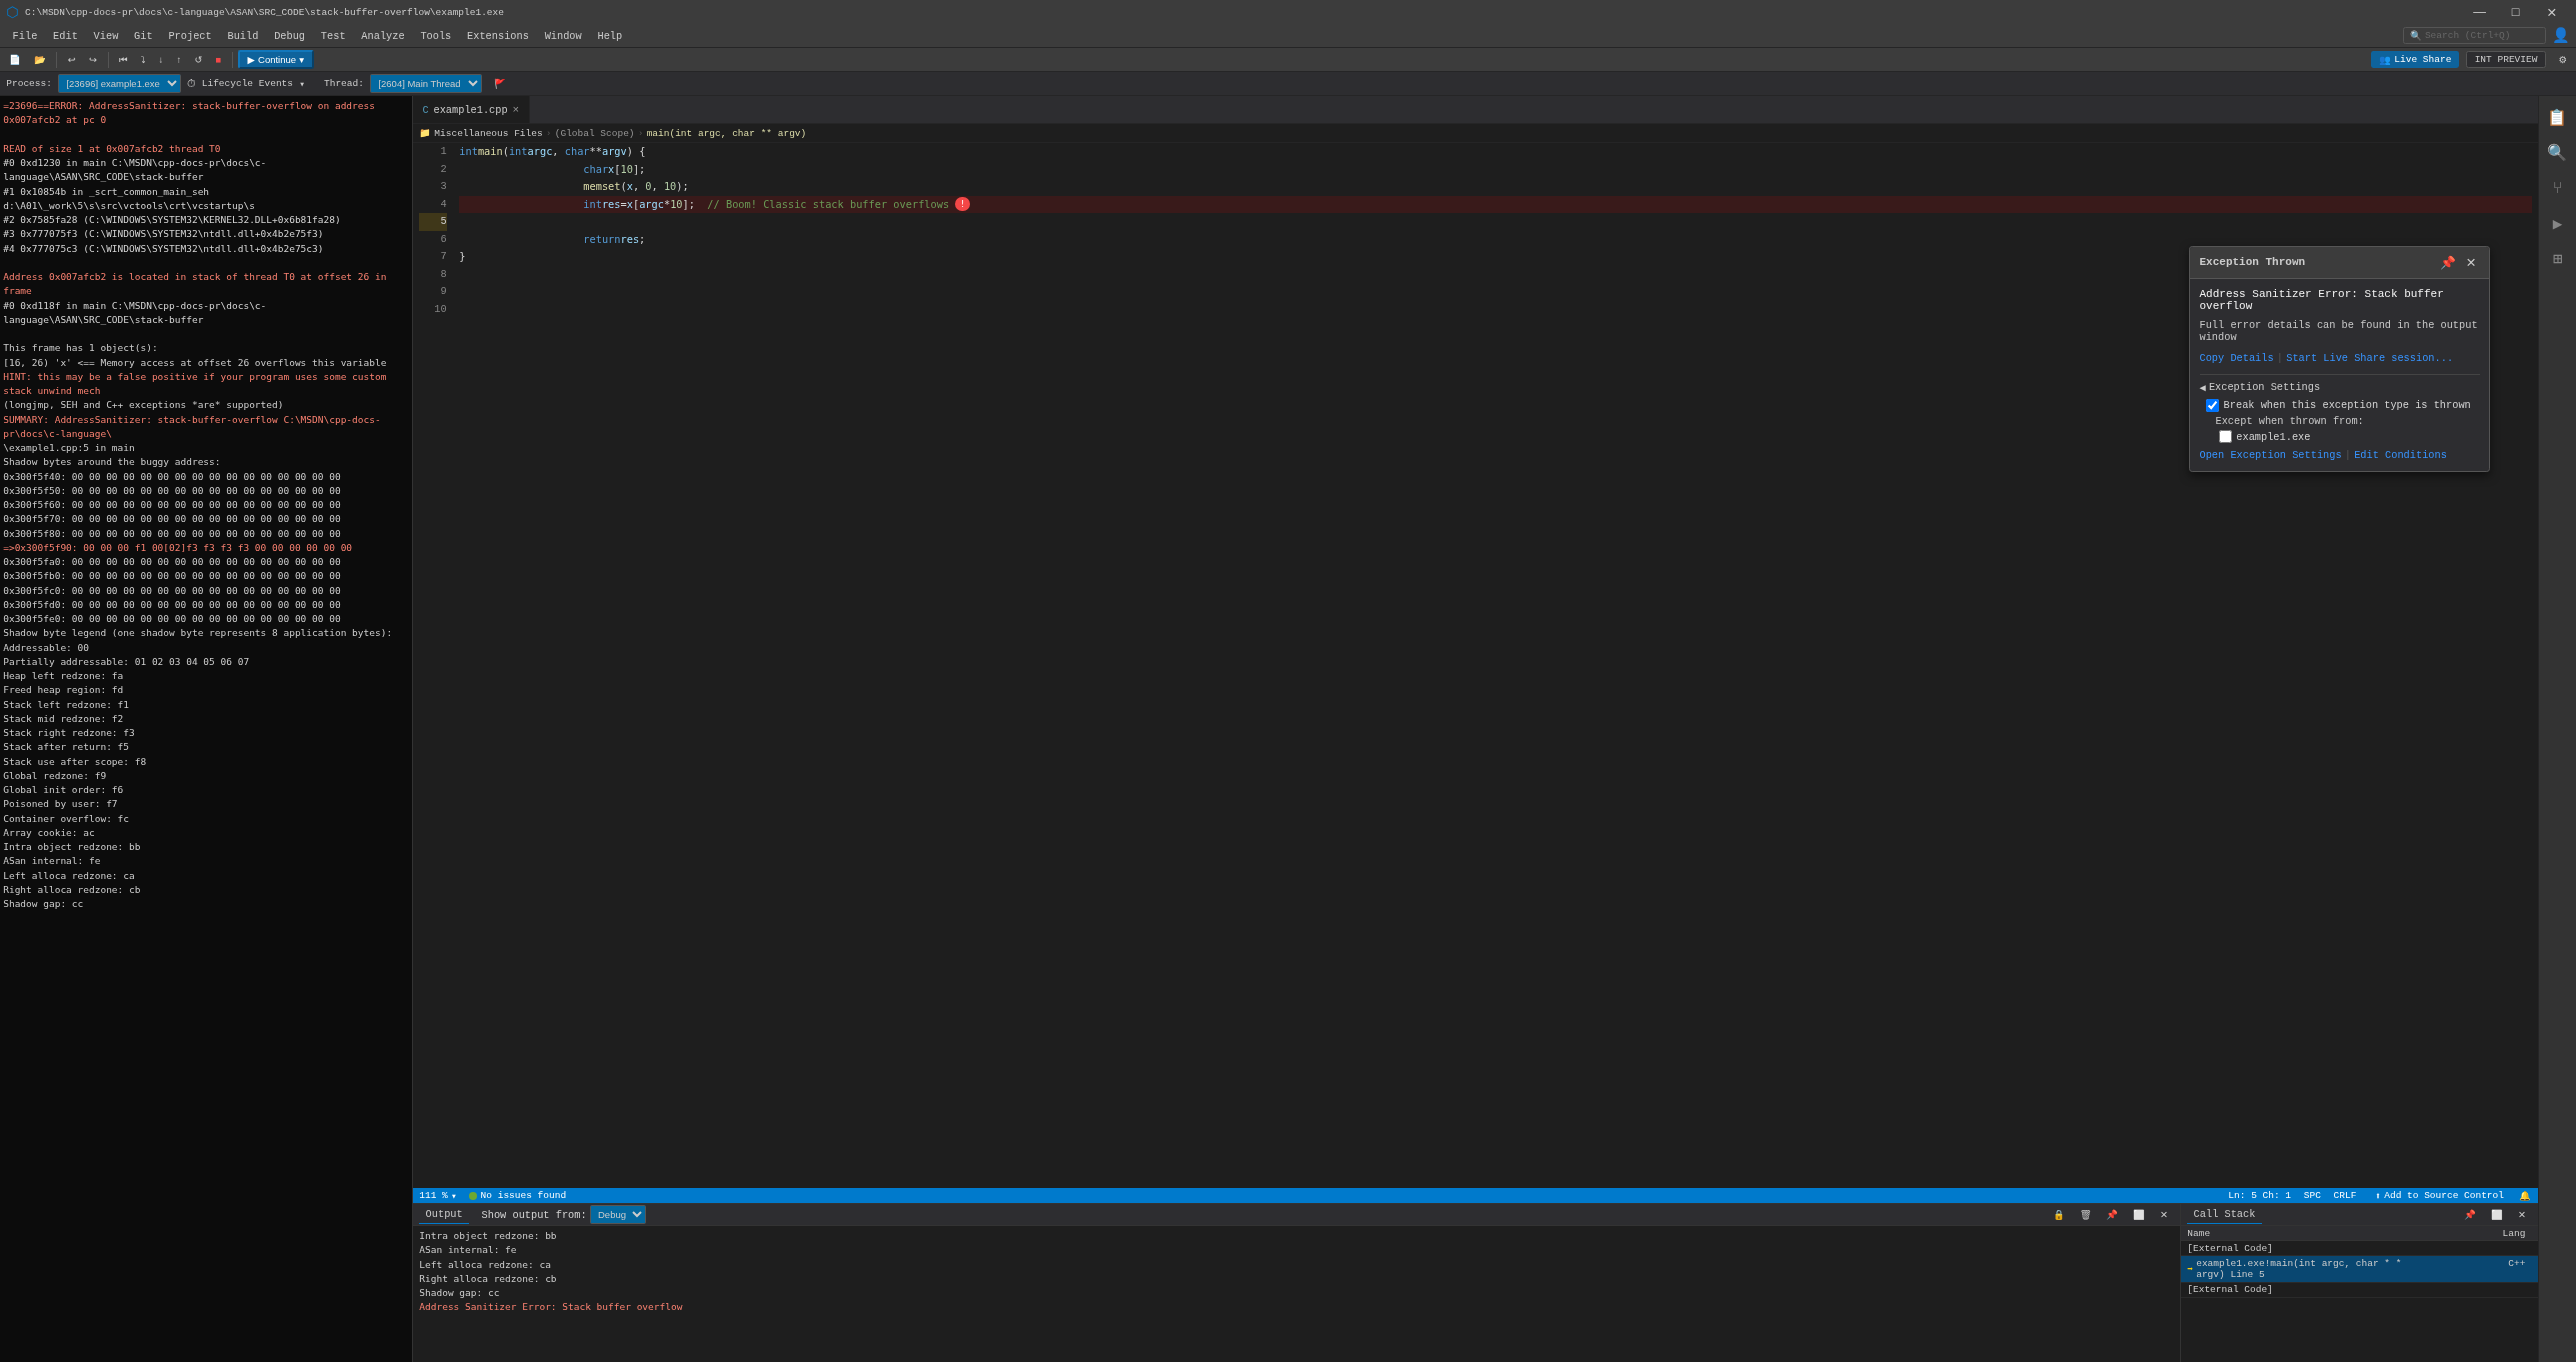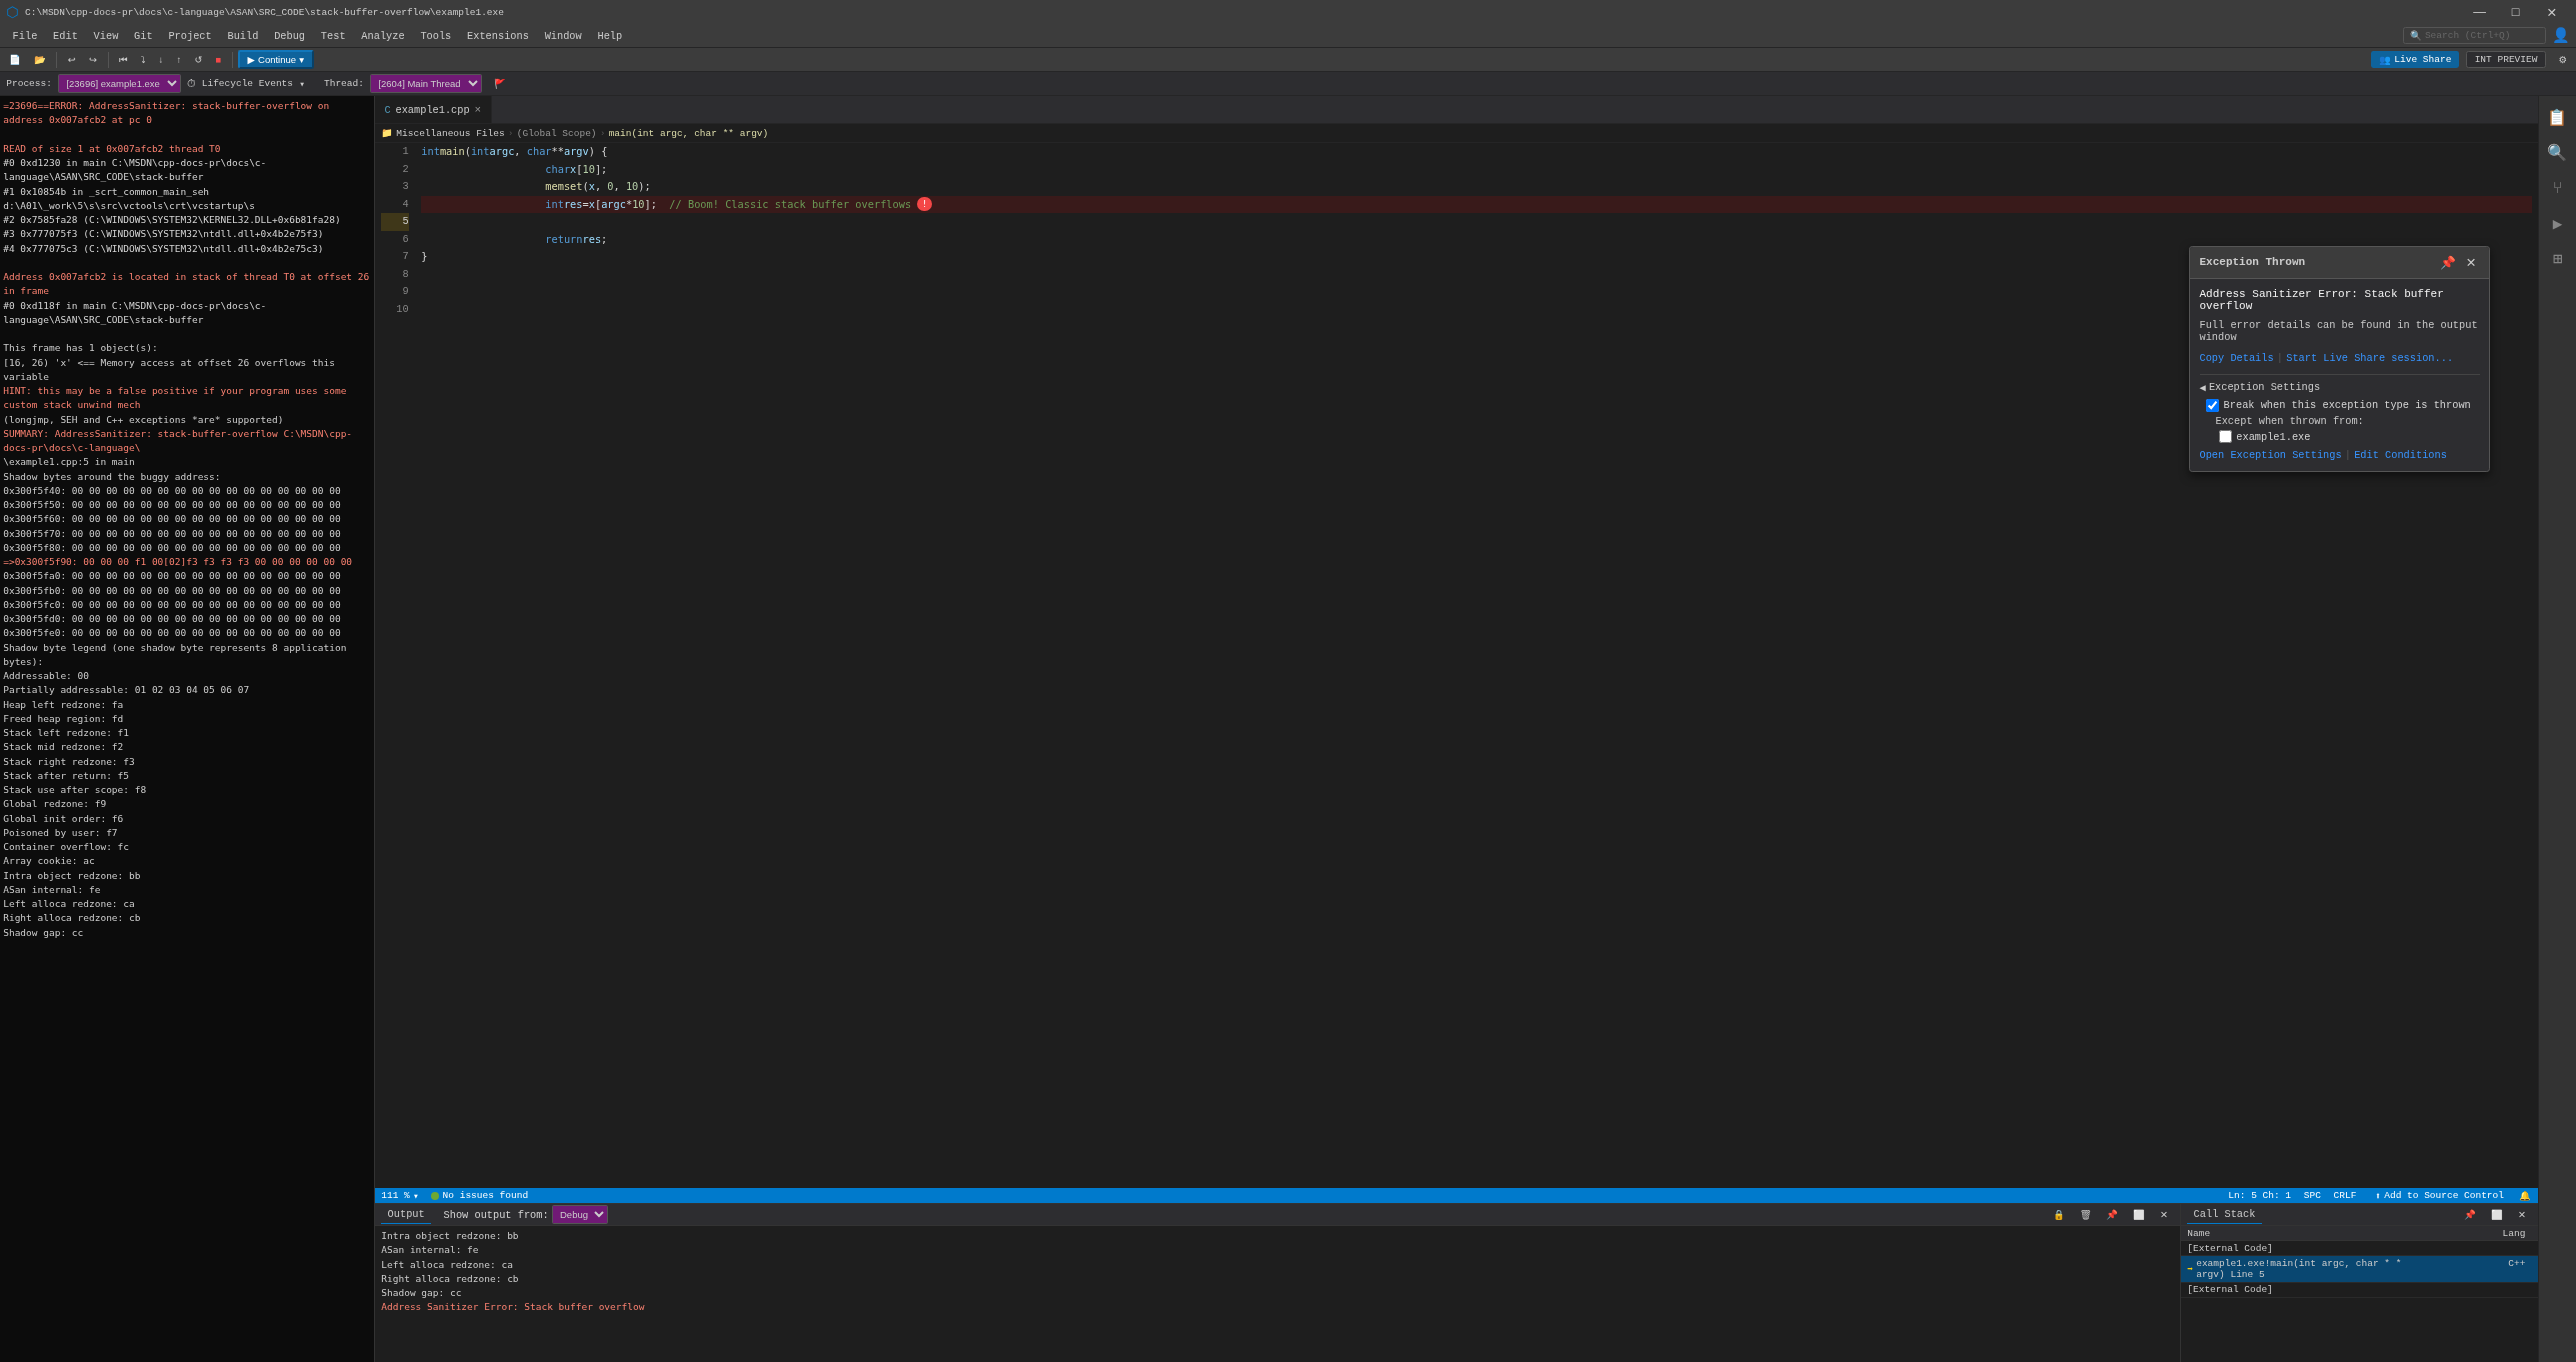--- a/index.html
+++ b/index.html
@@ -139,38 +139,38 @@
       display: flex;
       align-items: center;
       padding: 0 6.3px;
       gap: 6.3px;
       flex-shrink: 0;
       border-bottom: 0.8px solid #252526;
       font-size: 9.5px;
       color: #cccccc;
     }
     select.debug-select {
-      background: #701a75;
+      background: #0369a1;
       color: #cccccc;
       border: 0.8px solid #555;
       padding: 1.6px 3.2px;
       font-size: 9.5px;
       border-radius: 1.6px;
     }
 
     
     #main-layout {
       display: flex;
       flex: 1;
       overflow: hidden;
     }
 
     
     #terminal-panel {
-      width: 375px;
+      width: 413px;
       background: #0c0c0c;
       color: #cccccc;
       overflow-y: auto;
       padding: 3.2px;
       font-size: 9.5px;
       font-family: 'Consolas', monospace;
       flex-shrink: 0;
       border-right: 0.8px solid #333;
     }
 

